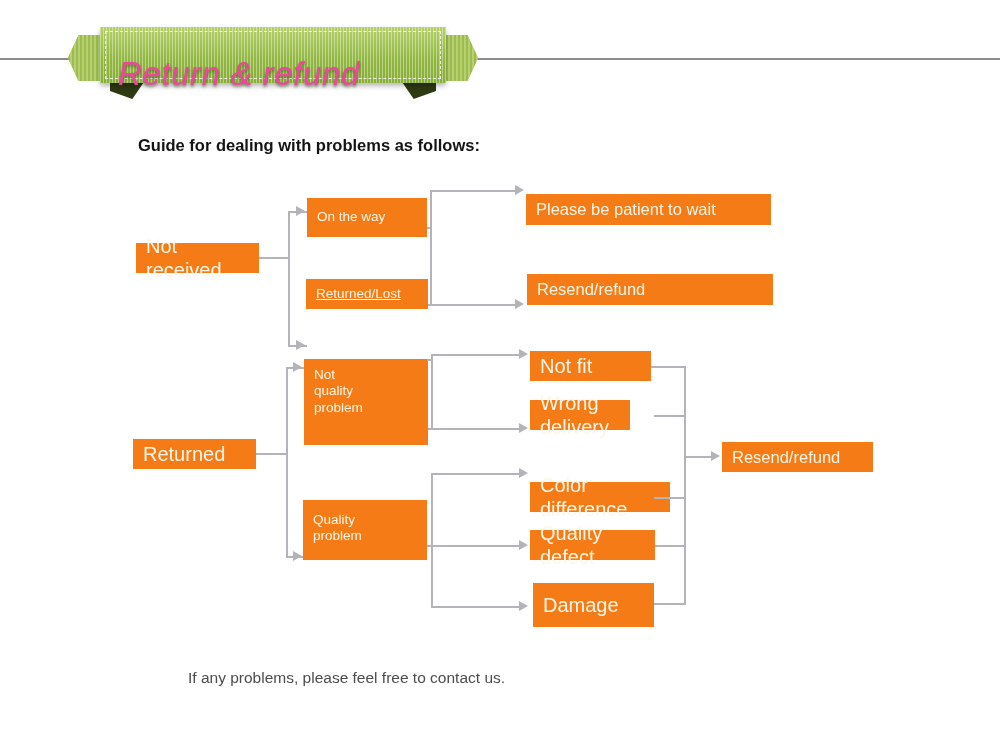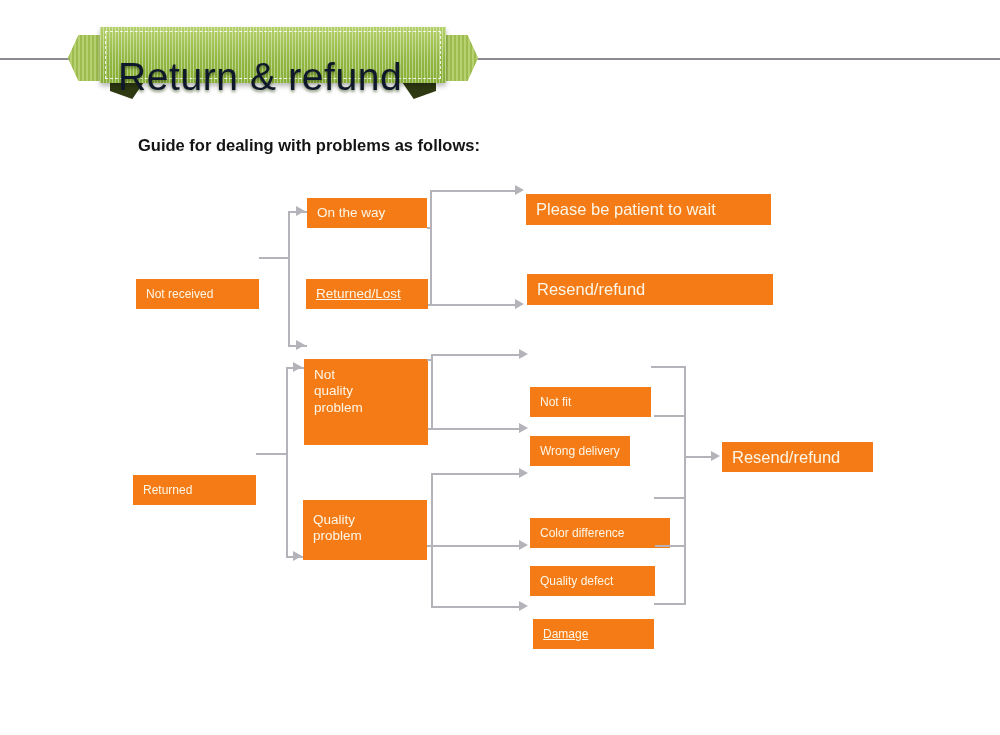--- a/index.html
+++ b/index.html
@@ -49,24 +49,25 @@
         rgba(0,0,0,.00) 1px 3px),
       linear-gradient(#b4d06a,#93b844 55%,#87ae36);
     box-shadow:0 3px 5px rgba(0,0,0,.28);
   }
   .ribbon-band:after{
     content:"";position:absolute;left:5px;top:4px;right:5px;bottom:4px;
     border:1px dashed rgba(255,255,255,.85);
   }
   .ribbon-title{
     position:absolute;left:50px;top:28px;
-    font-size:39px;color:#0f172a;font-weight:400;
+    font-size:33px;color:#ec4899;font-weight:400;
     letter-spacing:.6px;white-space:nowrap;
     text-shadow:0 2px 3px rgba(40,60,10,.55);
     z-index:5;
+    font-style:italic;
   }
 
   
   .guide-title{
     position:absolute;left:138px;top:136px;
     font-size:16.5px;font-weight:bold;color:#141414;
     white-space:nowrap;
   }
   .note{
     position:absolute;left:146px;top:665px;
@@ -78,21 +79,21 @@
   .box{
     position:absolute;
     background:#f47b16;
     color:#fdf6e6;
     box-sizing:border-box;
     padding:4px 10px 0 10px;
     line-height:1.22;
     white-space:pre-line;
   }
   .box.small{font-size:13.5px;}
-  .box.mid{font-size:12px;margin-top:36px;}
+  .box.mid{font-size:20px;}
   .box.big{font-size:16.5px;}
   .box.vcenter{display:flex;align-items:center;padding-top:0;}
 
   
   .ln{position:absolute;background:#b3b3b9;}
   .ln.h{height:1.5px;}
   .ln.v{width:1.5px;}
   .arrow{
     position:absolute;width:0;height:0;
     border-top:5px solid transparent;
@@ -121,21 +122,21 @@
 
 <div class="box mid vcenter" style="left:136px;top:243px;width:123px;height:30px;">Not received</div>
 
 <div class="ln h" style="left:259px;top:257px;width:30px;"></div>
 <div class="ln v" style="left:288px;top:212px;height:134px;"></div>
 <div class="ln h" style="left:288px;top:211px;width:19px;"></div>
 <div class="arrow" style="left:296px;top:206px;"></div>
 <div class="ln h" style="left:288px;top:345px;width:19px;"></div>
 <div class="arrow" style="left:296px;top:340px;"></div>
 
-<div class="box small vcenter" style="left:307px;top:198px;width:120px;height:30px;">On the way</div>
+<div class="box small vcenter" style="left:307px;top:198px;width:120px;height:39px;">On the way</div>
 <div class="box small vcenter" style="left:306px;top:279px;width:122px;height:30px;text-decoration:underline;">Returned/Lost</div>
 
 <div class="ln h" style="left:427px;top:227px;width:5px;"></div>
 <div class="ln v" style="left:430px;top:190px;height:115px;"></div>
 <div class="ln h" style="left:430px;top:190px;width:87px;"></div>
 <div class="arrow" style="left:515px;top:185px;"></div>
 <div class="ln h" style="left:428px;top:304px;width:89px;"></div>
 <div class="arrow" style="left:515px;top:299px;"></div>
 
 <div class="box big vcenter" style="left:526px;top:194px;width:245px;height:31px;">Please be patient to wait</div>
@@ -169,27 +170,28 @@
 <div class="arrow" style="left:519px;top:468px;"></div>
 <div class="ln h" style="left:431px;top:545px;width:90px;"></div>
 <div class="arrow" style="left:519px;top:540px;"></div>
 <div class="ln h" style="left:431px;top:606px;width:90px;"></div>
 <div class="arrow" style="left:519px;top:601px;"></div>
 
 <div class="box mid vcenter" style="left:530px;top:351px;width:121px;height:30px;">Not fit</div>
 <div class="box mid vcenter" style="left:530px;top:400px;width:100px;height:30px;">Wrong delivery</div>
 <div class="box mid vcenter" style="left:530px;top:482px;width:140px;height:30px;">Color difference</div>
 <div class="box mid vcenter" style="left:530px;top:530px;width:125px;height:30px;">Quality defect</div>
-<div class="box mid vcenter" style="left:533px;top:583px;width:121px;height:30px;text-decoration:underline;">Damage</div>
+<div class="box mid vcenter" style="left:533px;top:583px;width:121px;height:44px;">Damage</div>
 
 <div class="ln h" style="left:651px;top:366px;width:35px;"></div>
 <div class="ln h" style="left:654px;top:415px;width:32px;"></div>
 <div class="ln h" style="left:654px;top:497px;width:32px;"></div>
 <div class="ln h" style="left:655px;top:545px;width:31px;"></div>
 <div class="ln h" style="left:654px;top:603px;width:32px;"></div>
 <div class="ln v" style="left:684px;top:366px;height:238px;"></div>
 <div class="ln h" style="left:684px;top:456px;width:29px;"></div>
 <div class="arrow" style="left:711px;top:451px;"></div>
 
 <div class="box big vcenter" style="left:722px;top:442px;width:151px;height:30px;">Resend/refund</div>
 
 <div class="note">
+  <span class="l2">If any problems, please feel free to contact us.</span>
 </div>
 
 </body></html>

